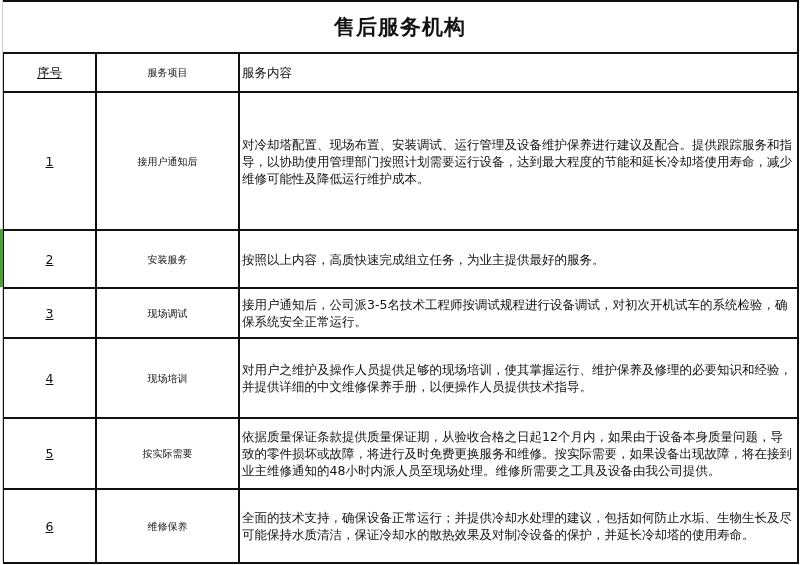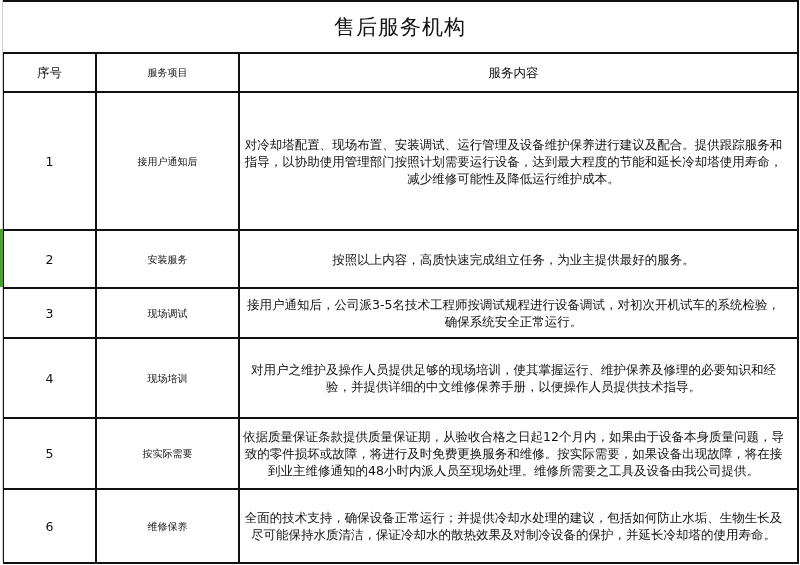--- a/index.html
+++ b/index.html
@@ -3,27 +3,27 @@
 <meta charset="utf-8">
 <style>
   html, body { margin: 0; padding: 0; background: #ffffff; }
   body { width: 800px; height: 565px; position: relative; overflow: hidden;
          font-family: "DejaVu Sans", "Liberation Sans", sans-serif; color: #111; }
   .sheet { position: absolute; left: 2px; top: 0; width: 796px; height: 562px;
            border-left: 1px solid #cfcfcf; }
   .title { position: absolute; left: 0; top: 0; width: 796px; height: 52px;
            border-top: 2px solid #111; border-right: 2px solid #111;
            display: flex; align-items: center; justify-content: center;
-           font-size: 21px; font-weight: normal; letter-spacing: 1px; box-sizing: border-box; }
+           font-size: 21px; font-weight: bold; letter-spacing: 1px; box-sizing: border-box; }
   table { position: absolute; left: 0; top: 52px; width: 796px; border-collapse: collapse;
           table-layout: fixed; }
   td { border: 2px solid #111; font-size: 12.5px; line-height: 17px; padding: 0; }
-  td.c1 { width: 91px; text-align: center; }
+  td.c1 { width: 91px; text-align: center; text-decoration: underline; }
   td.c2 { width: 141px; text-align: center; font-size: 10px; }
-  td.c3 { text-align: center; padding-left: 2px; padding-right: 12px; }
+  td.c3 { text-align: left; padding-left: 2px; padding-right: 4px; }
   td.first { border-left: 1px solid #111; }
   .row-sel { position: absolute; left: 0; width: 3px; background: #4aa52e; }
 </style>
 </head>
 <body>
 
 <div class="sheet">
   <div class="title">售后服务机构</div>
 
   <table>

